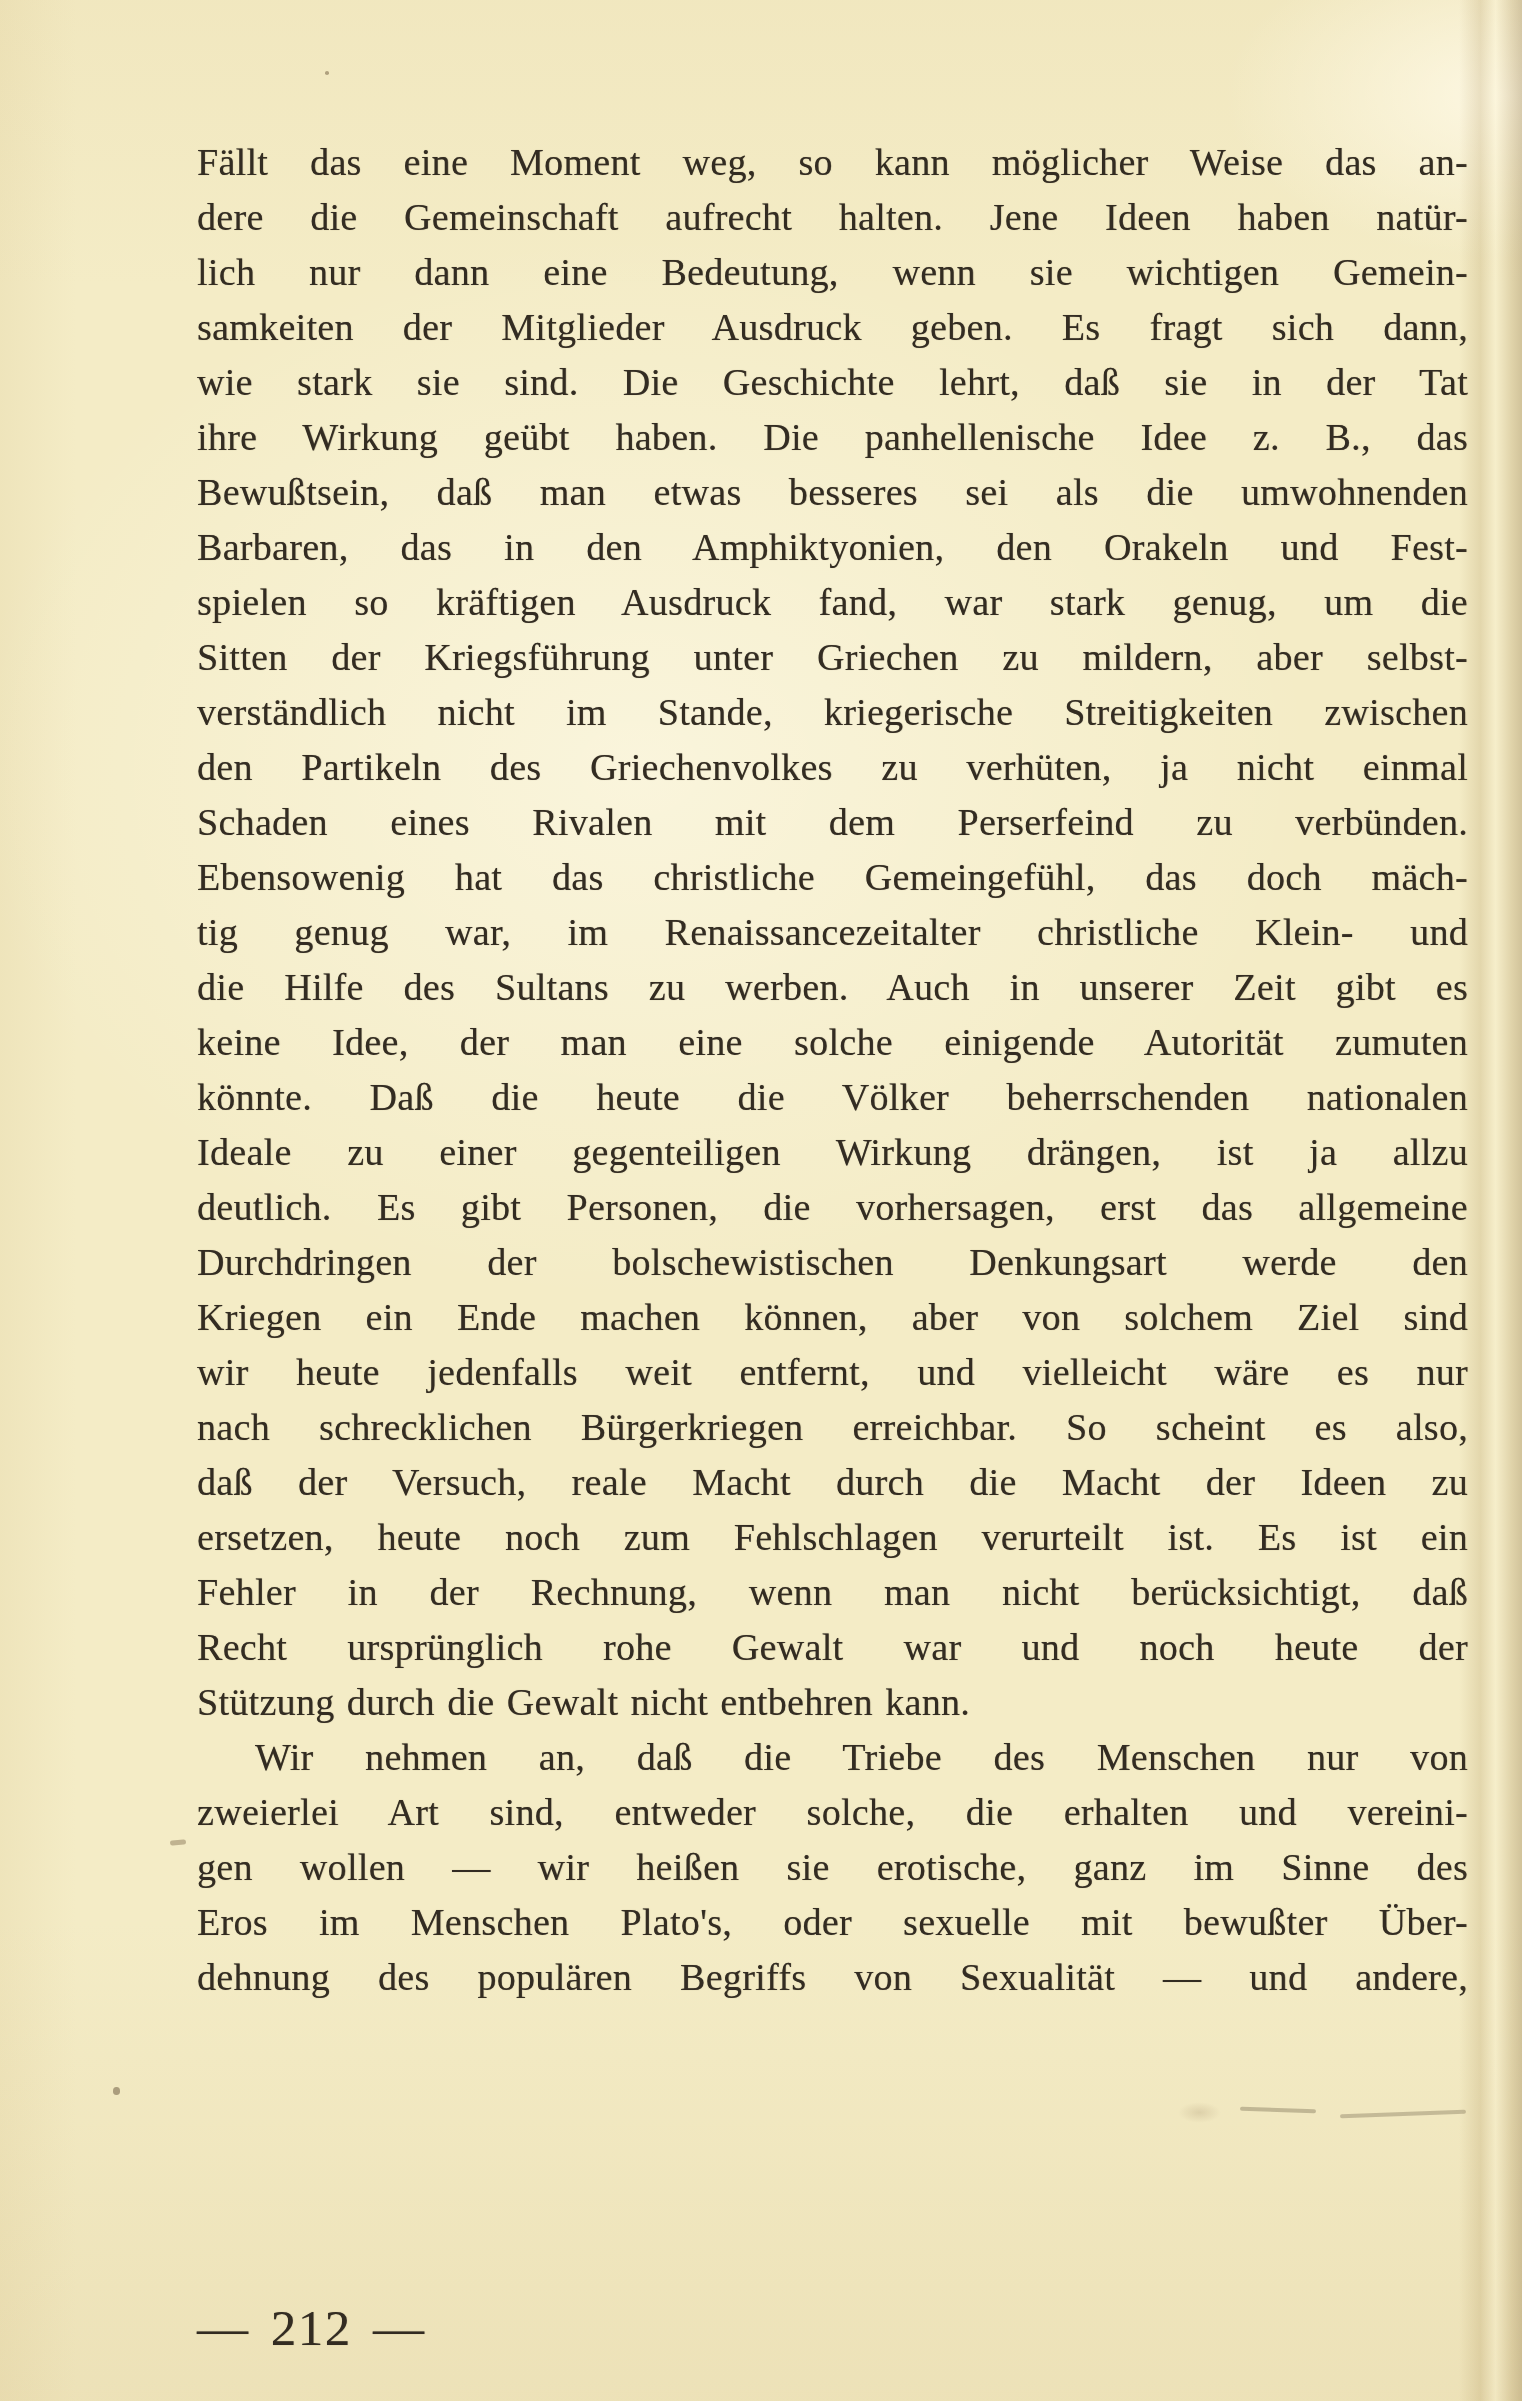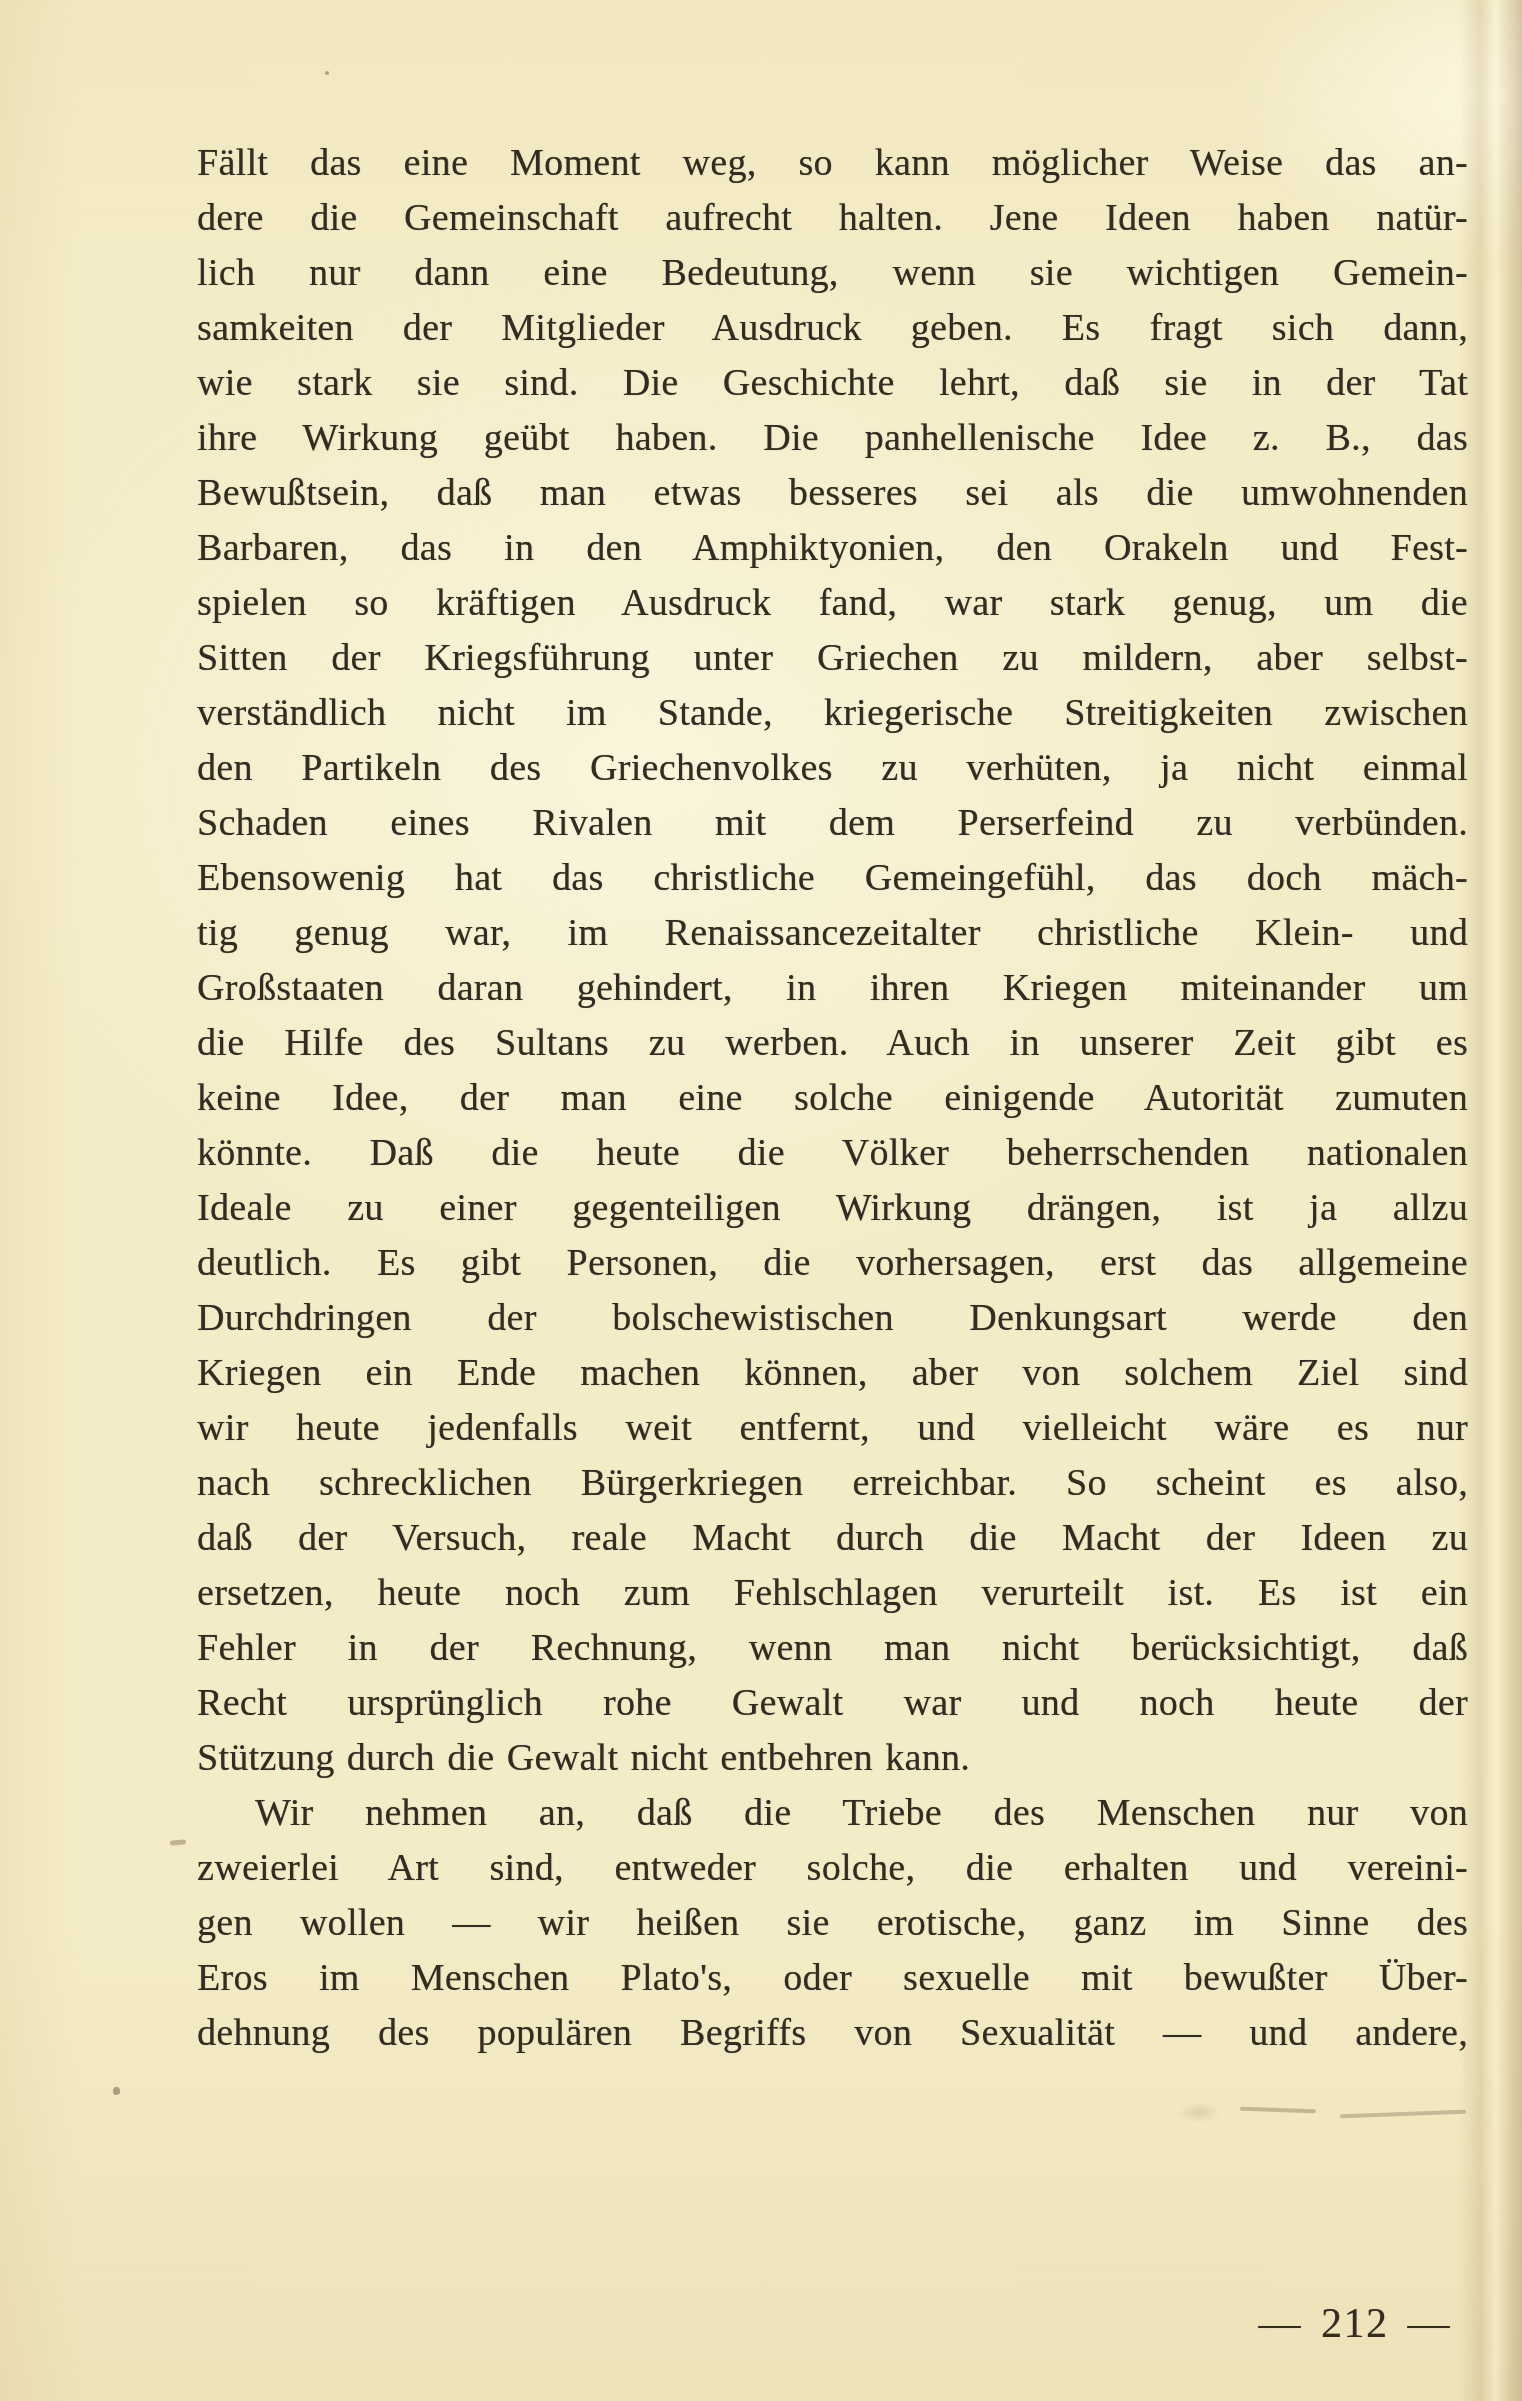--- a/index.html
+++ b/index.html
@@ -47,24 +47,24 @@
   .line{height:55px;white-space:nowrap;}
   .line.just{
     white-space:normal;
     text-align:justify;
     text-align-last:justify;
   }
   .line.indent{text-indent:58px;}
   .it{}
   .page-number{
     position:absolute;
-    left:180px;top:2299px;
+    left:197px;top:2299px;
     width:1271px;
-    text-align:right;
-    font-size:42px;
+    text-align:left;
+    font-size:51px;
     letter-spacing:1.5px;
     word-spacing:7px;
     color:var(--ink);
     text-shadow:0.3px 0.3px 0.7px rgba(46,38,26,0.5);
   }
   .artifact{position:absolute;}
   .mark-dash{
     left:170px;top:1840px;width:16px;height:4.6px;
     background:rgba(120,100,70,0.42);
     border-radius:2.5px;transform:rotate(-6deg);
@@ -104,21 +104,20 @@
       <div class="line just"><span>ihre Wirkung geübt haben. Die panhellenische Idee z. B., das</span></div>
       <div class="line just"><span>Bewußtsein, daß man etwas besseres sei als die umwohnenden</span></div>
       <div class="line just"><span>Barbaren, das in den Amphiktyonien, den Orakeln und Fest-</span></div>
       <div class="line just"><span>spielen so kräftigen Ausdruck fand, war stark genug, um die</span></div>
       <div class="line just"><span>Sitten der Kriegsführung unter Griechen zu mildern, aber selbst-</span></div>
       <div class="line just"><span>verständlich nicht im Stande, kriegerische Streitigkeiten zwischen</span></div>
       <div class="line just"><span>den Partikeln des Griechenvolkes zu verhüten, ja nicht einmal</span></div>
       <div class="line just"><span>Schaden eines Rivalen mit dem Perserfeind zu verbünden.</span></div>
       <div class="line just"><span>Ebensowenig hat das christliche Gemeingefühl, das doch mäch-</span></div>
       <div class="line just"><span>tig genug war, im Renaissancezeitalter christliche Klein- und</span></div>
-      <div class="line just"><span>Großstaaten daran gehindert, in ihren Kriegen miteinander um</span></div>
       <div class="line just"><span>die Hilfe des Sultans zu werben. Auch in unserer Zeit gibt es</span></div>
       <div class="line just"><span>keine Idee, der man eine solche einigende Autorität zumuten</span></div>
       <div class="line just"><span>könnte. Daß die heute die Völker beherrschenden nationalen</span></div>
       <div class="line just"><span>Ideale zu einer gegenteiligen Wirkung drängen, ist ja allzu</span></div>
       <div class="line just"><span>deutlich. Es gibt Personen, die vorhersagen, erst das allgemeine</span></div>
       <div class="line just"><span>Durchdringen der bolschewistischen Denkungsart werde den</span></div>
       <div class="line just"><span>Kriegen ein Ende machen können, aber von solchem Ziel sind</span></div>
       <div class="line just"><span>wir heute jedenfalls weit entfernt, und vielleicht wäre es nur</span></div>
       <div class="line just"><span>nach schrecklichen Bürgerkriegen erreichbar. So scheint es also,</span></div>
       <div class="line just"><span>daß der Versuch, reale Macht durch die Macht der Ideen zu</span></div>

